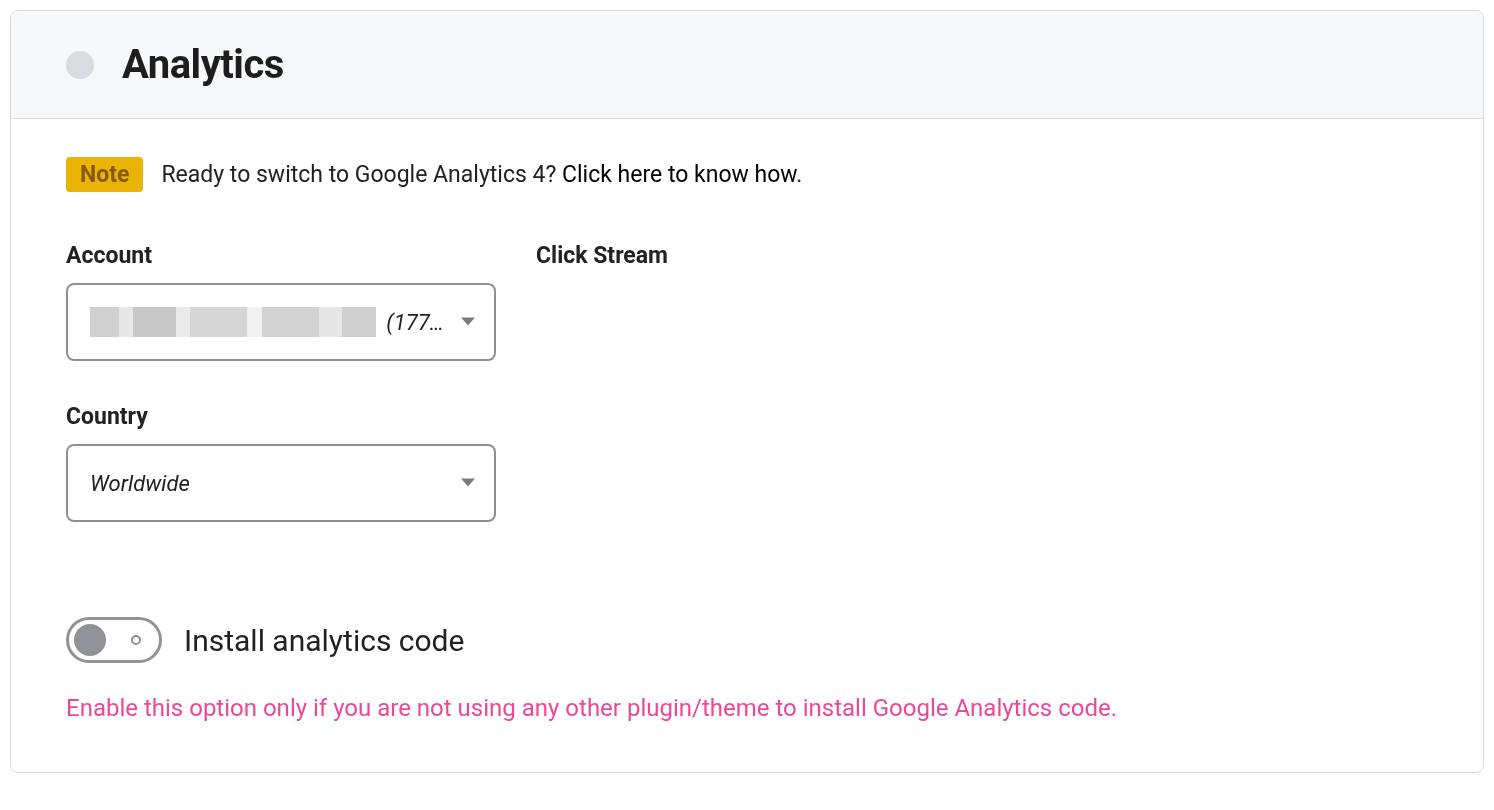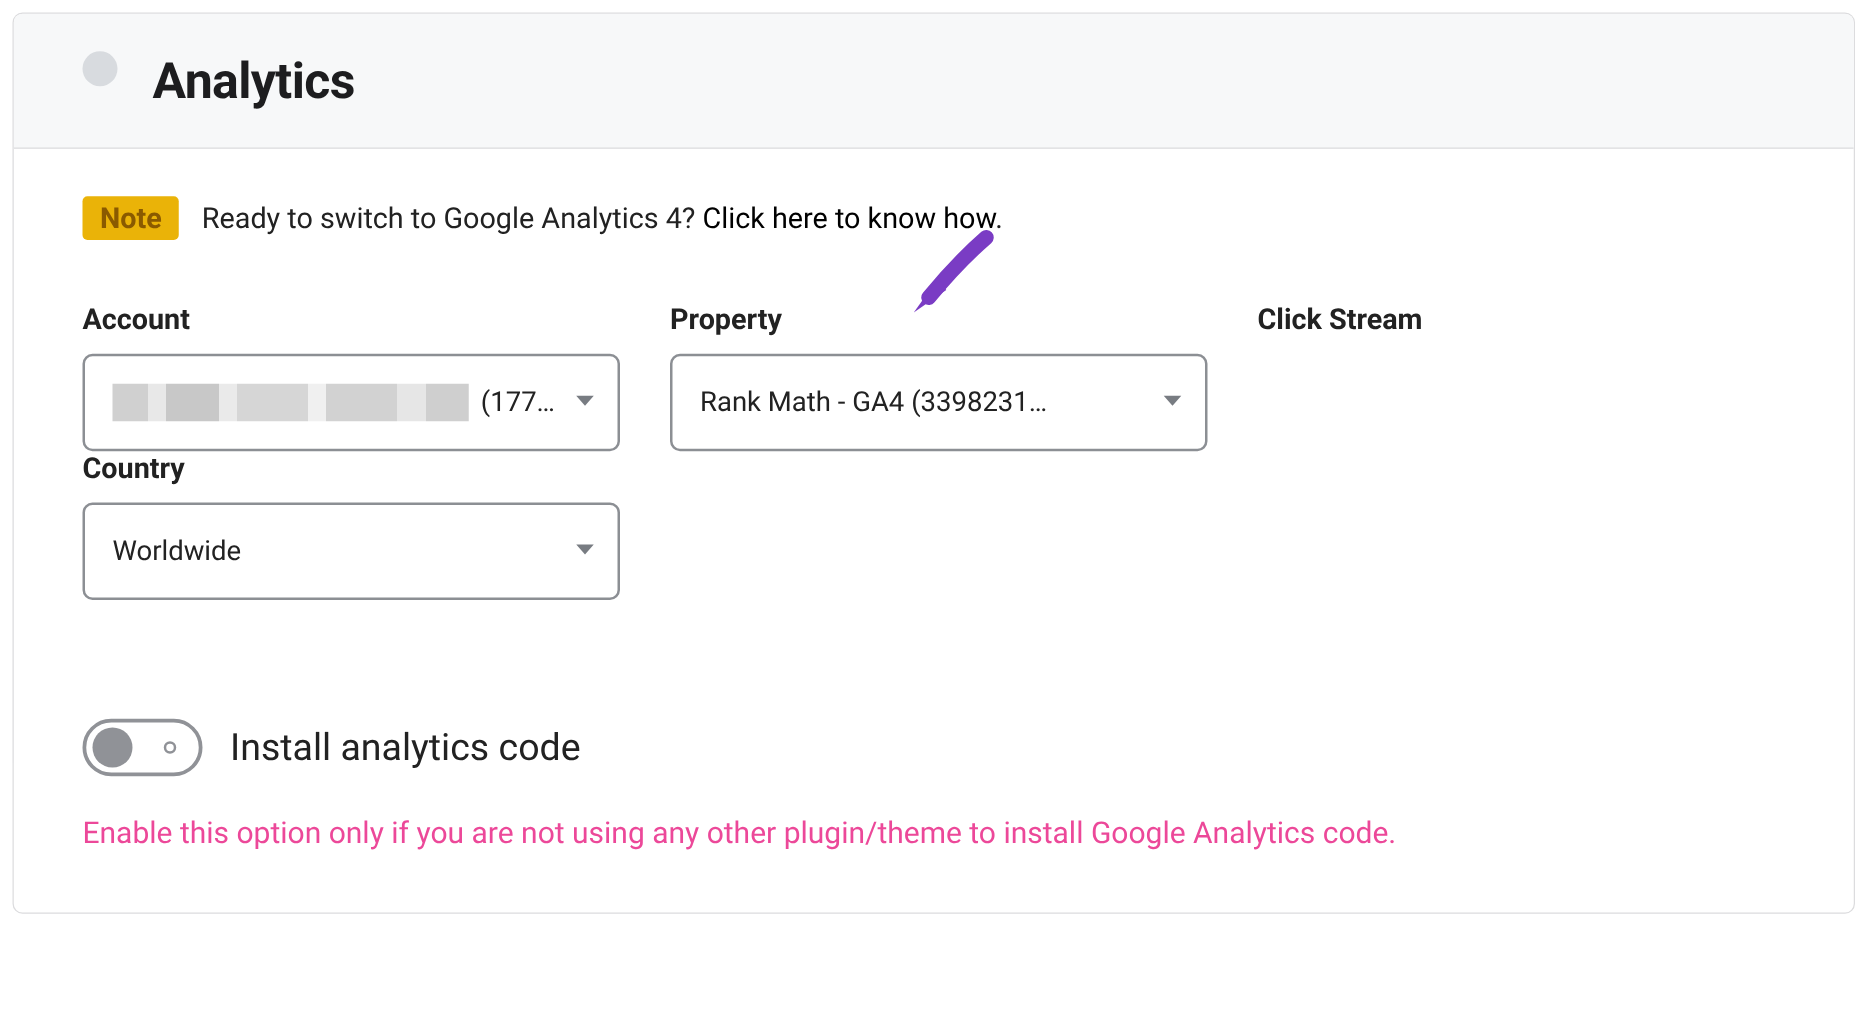--- a/index.html
+++ b/index.html
@@ -12,20 +12,21 @@
     border: 1px solid #dcdcde;
     border-radius: 8px;
     overflow: hidden;
     background: #fff;
   }
   .panel-header {
     background: #f7f8f9;
     border-bottom: 1px solid #dcdcde;
     padding: 30px 55px;
     display: flex;
+    align-items: center;
     gap: 28px;
   }
   .header-dot {
     width: 28px;
     height: 28px;
     border-radius: 50%;
     background: #d8dbdf;
   }
   .panel-title {
     font-size: 40px;
@@ -75,29 +76,30 @@
     height: 78px;
     display: flex;
     align-items: center;
     padding: 0 50px 0 22px;
     font-size: 22px;
     color: #222;
     background: #fff;
     cursor: pointer;
     overflow: hidden;
     white-space: nowrap;
+    font-style: italic;
   }
   .select-box .caret {
     position: absolute;
     right: 18px;
     top: 50%;
     transform: translateY(-50%);
   }
   .caret svg { width: 16px; height: 16px; fill: #787c82; }
-  .second-row { }
+  .second-row { margin-top: 42px; }
   .second-row .field { width: 430px; }
 
   
   .account-blur {
     display: flex;
     align-items: center;
     gap: 10px;
     width: 100%;
   }
   .blur-block {
@@ -195,37 +197,20 @@
             <span class="account-suffix">(177…</span>
           </div>
           <span class="caret">
             <svg viewBox="0 0 16 16">
                 <polygon points="1,4 15,4 8,12"></polygon>
               </svg>
           </span>
         </div>
       </div>
 
-      <div class="field property-wrap">
-        <label class="field-label">Property</label>
-        <div class="select-box">
-          <span>Rank Math - GA4 (3398231…</span>
-          <span class="caret">
-            <svg viewBox="0 0 16 16">
-                <polygon points="1,4 15,4 8,12"></polygon>
-              </svg>
-          </span>
-        </div>
-        <div class="arrow-annotation">
-          <svg width="80" height="80" viewBox="0 0 80 80">
-            <path d="M 68 8 Q 45 28 22 56" stroke="#7a3cc4" stroke-width="12" fill="none" stroke-linecap="round"></path>
-            <polygon points="10,68 36,50 30,40" fill="#7a3cc4"></polygon>
-          </svg>
-        </div>
-      </div>
 
       <div class="field">
         <label class="field-label">Click Stream</label>
       </div>
 
     </div>
 
     <div class="second-row">
       <div class="field">
         <label class="field-label">Country</label>

